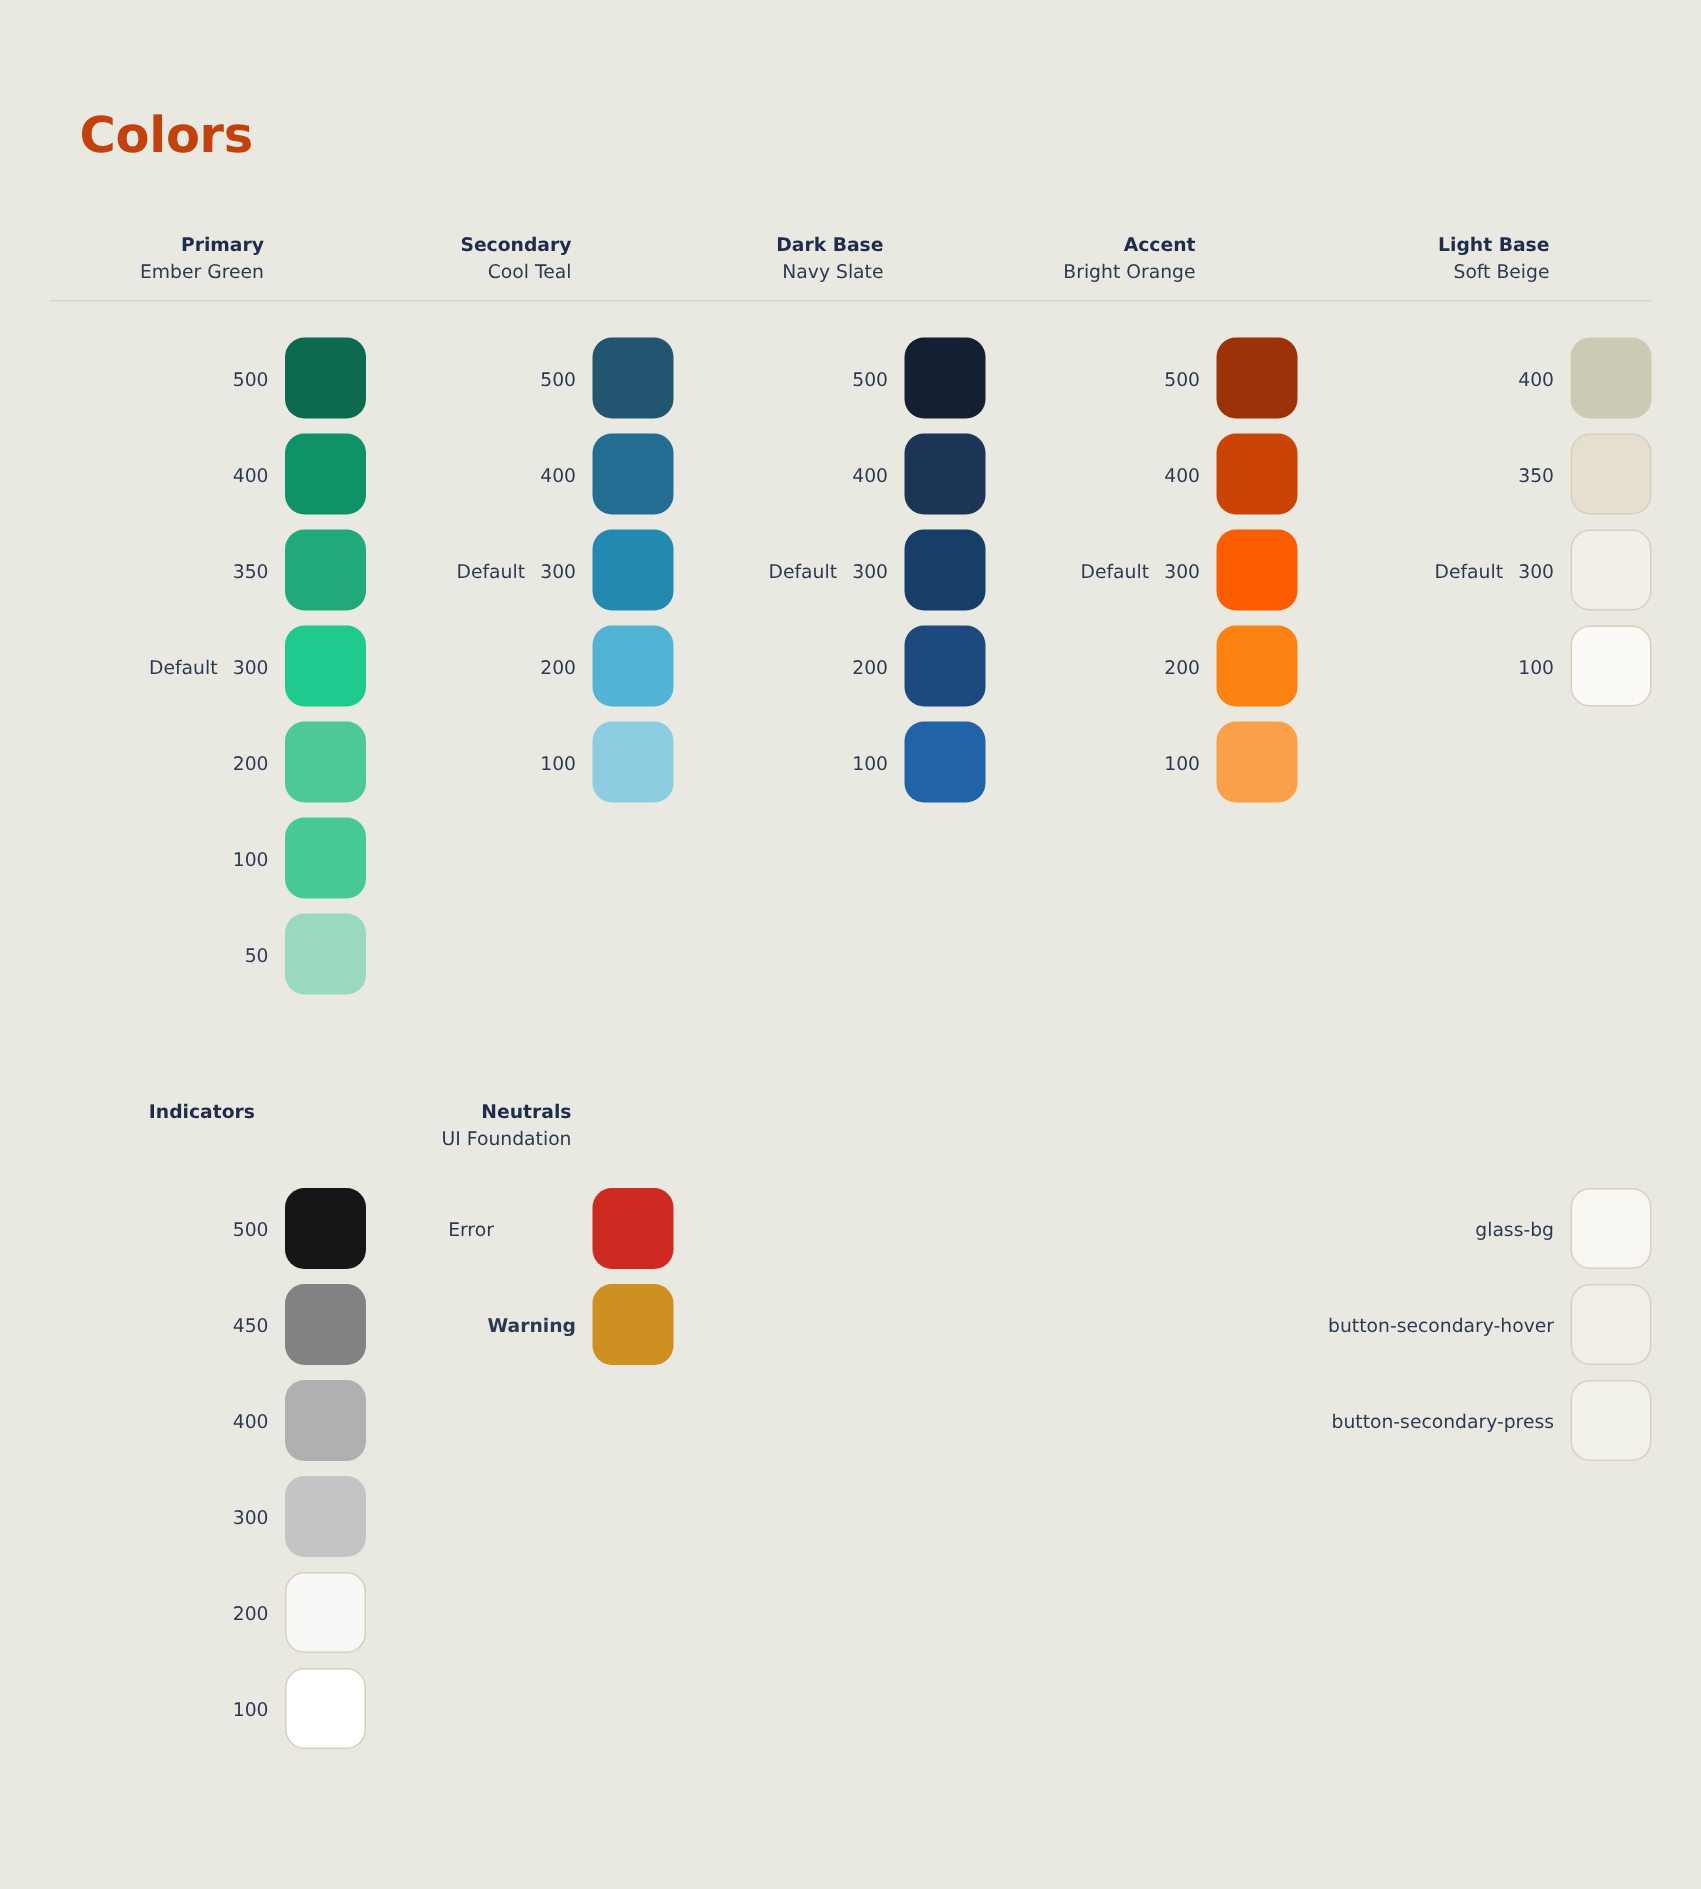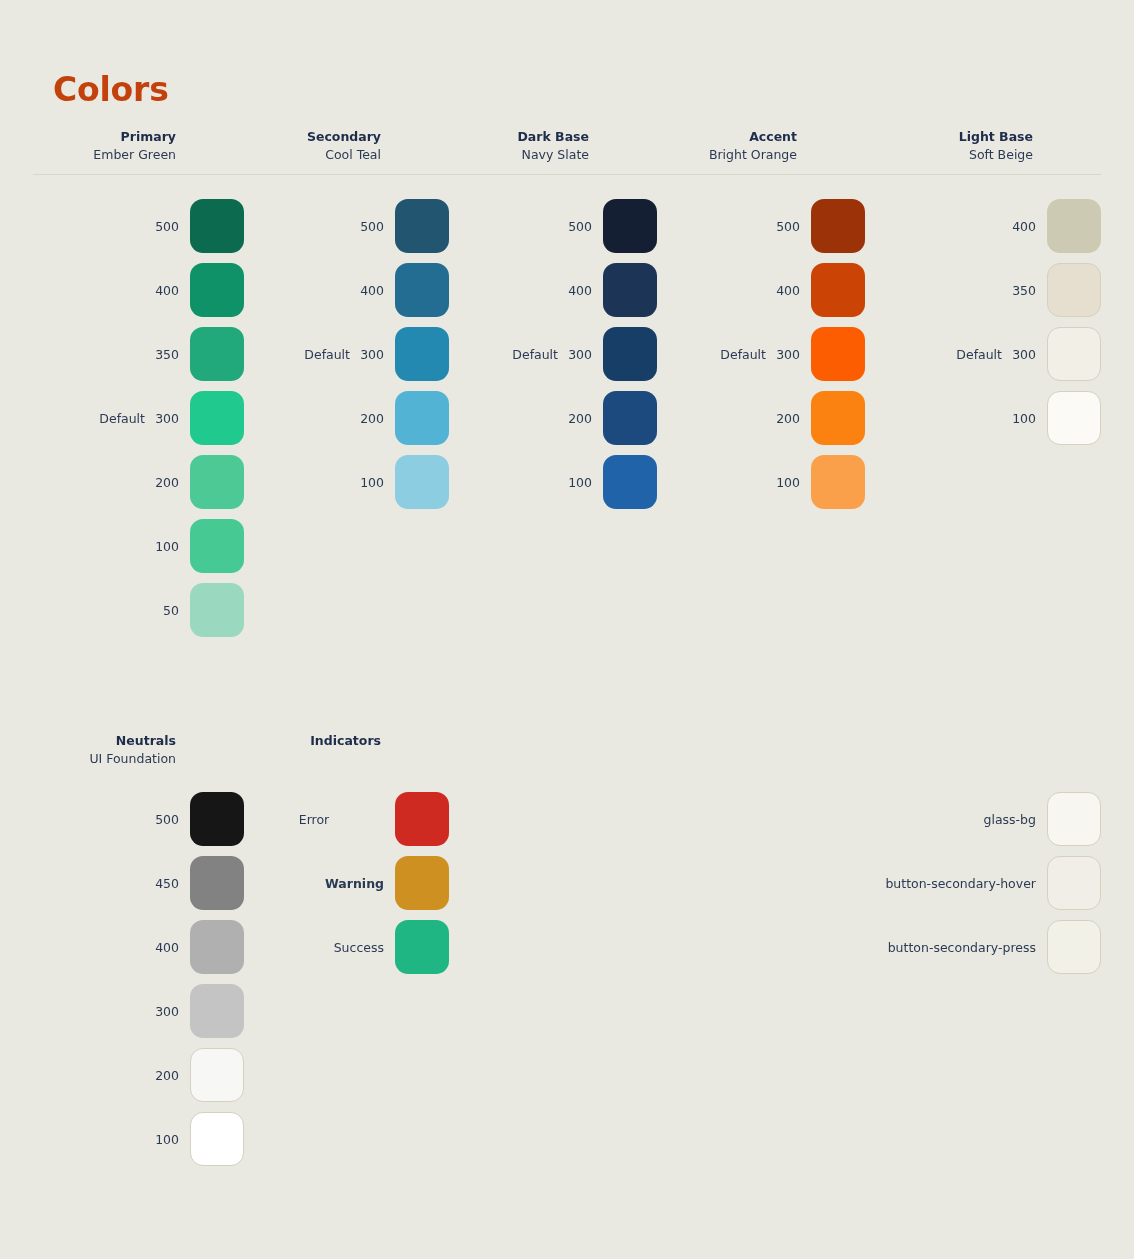--- a/index.html
+++ b/index.html
@@ -22,21 +22,21 @@
     color: #c2410c;
     letter-spacing: -0.2px;
   }
 
   
   .section {
     position: absolute;
     left: 33px;
     width: 1068px;
   }
-  #section-main { top: 128px; }
+  #section-main { top: 154px; }
   #section-secondary { top: 732px; }
 
   .head-row {
     display: flex;
     width: 100%;
   }
   .col-head {
     text-align: right;
     padding-right: 68px;
   }
@@ -322,26 +322,26 @@
             <span class="lbl-step">100</span>
           </div>
           <div class="swatch" style="background: rgb(251, 250, 246); border: 1px solid rgb(212, 209, 191);"></div>
         </div>
       </div>
   </div>
 </div>
 
 <div class="section" id="section-secondary">
   <div class="head-row">
+    <div class="col-head w-indicators">
+      <div class="title">Indicators</div>
+    </div>
     <div class="col-head w-neutrals">
       <div class="title">Neutrals</div>
       <div class="sub">UI Foundation</div>
-    </div>
-    <div class="col-head w-indicators">
-      <div class="title">Indicators</div>
     </div>
     <div class="col-head w-spacer"></div>
   </div>
   <div class="body-row">
     <div class="swatch-col w-neutrals">
         <div class="swatch-row">
           <div class="swatch-labels" style="flex: 1 1 auto;">
             <span class="lbl-step">500</span>
           </div>
           <div class="swatch" style="background: rgb(22, 22, 22);"></div>
@@ -383,26 +383,20 @@
             <span class="lbl-name">Error</span>
           </div>
           <div class="swatch" style="background: rgb(207, 42, 34);"></div>
         </div>
         <div class="swatch-row">
           <div class="swatch-labels" style="flex: 1 1 auto; font-weight: bold;">
             <span class="lbl-name">Warning</span>
           </div>
           <div class="swatch" style="background: rgb(206, 144, 33);"></div>
         </div>
-        <div class="swatch-row">
-          <div class="swatch-labels" style="flex: 1 1 auto;">
-            <span class="lbl-name">Success</span>
-          </div>
-          <div class="swatch" style="background: rgb(32, 182, 131);"></div>
-        </div>
       </div>
     <div class="swatch-col w-spacer"></div>
     <div class="swatch-col w-opacity">
         <div class="swatch-row">
           <div class="swatch-labels" style="flex: 1 1 auto;">
             <span class="lbl-name">glass-bg</span>
           </div>
           <div class="swatch" style="background: rgb(247, 246, 240); border: 1px solid rgb(212, 209, 191);"></div>
         </div>
         <div class="swatch-row">

